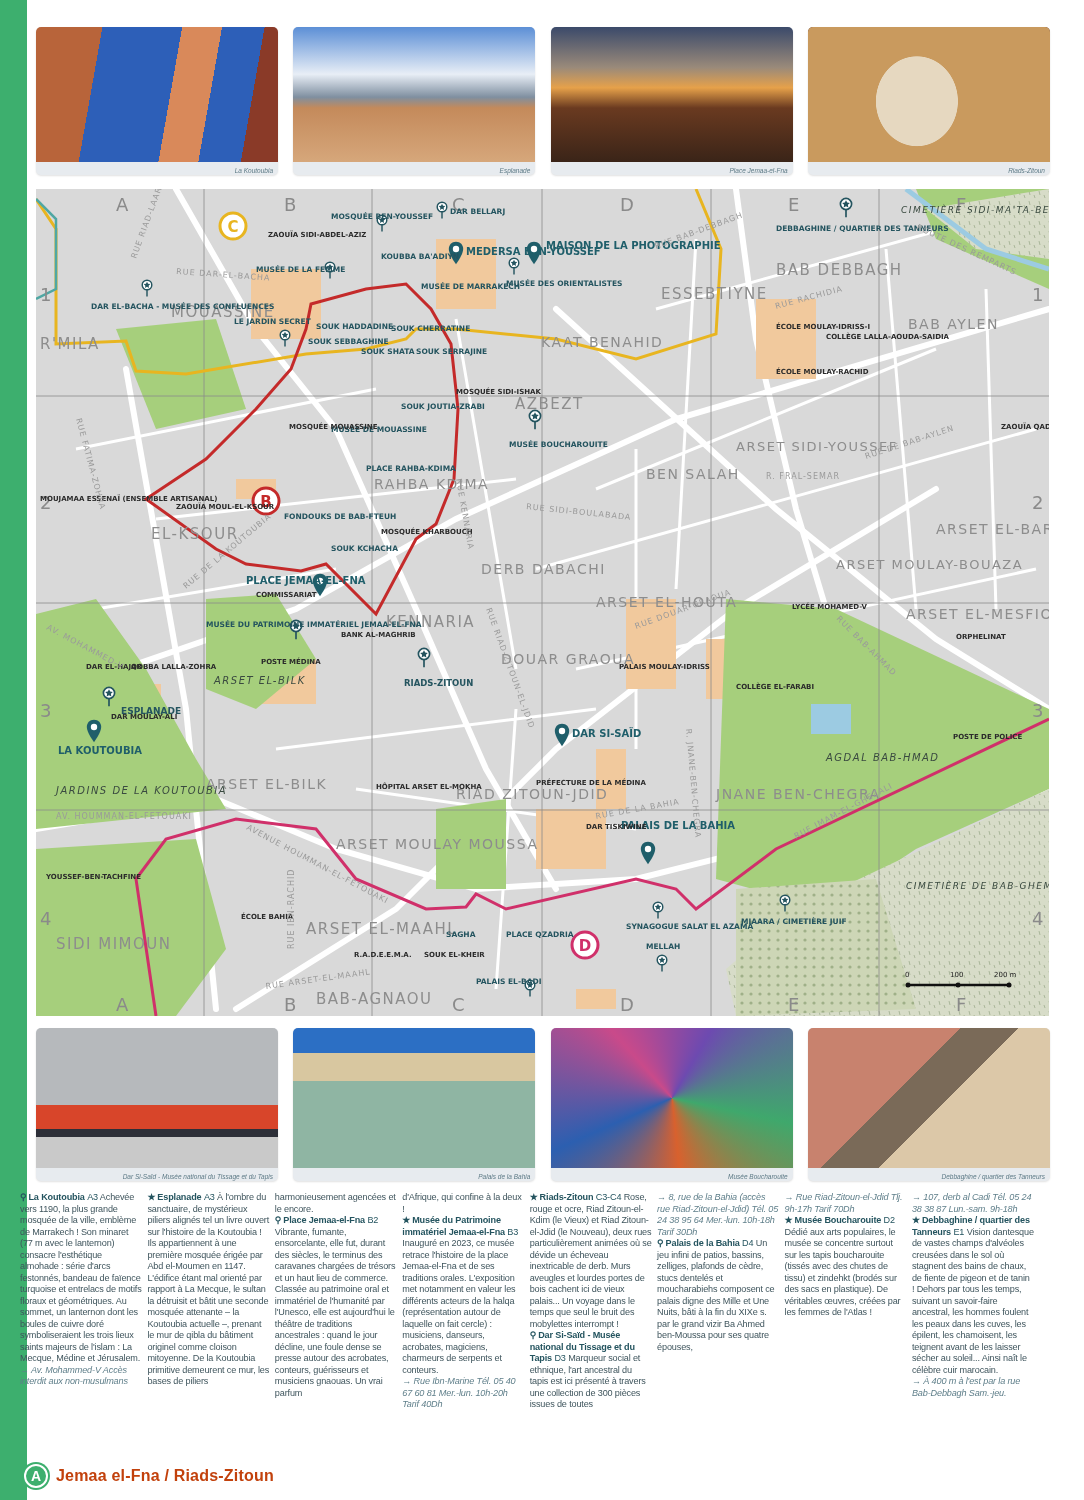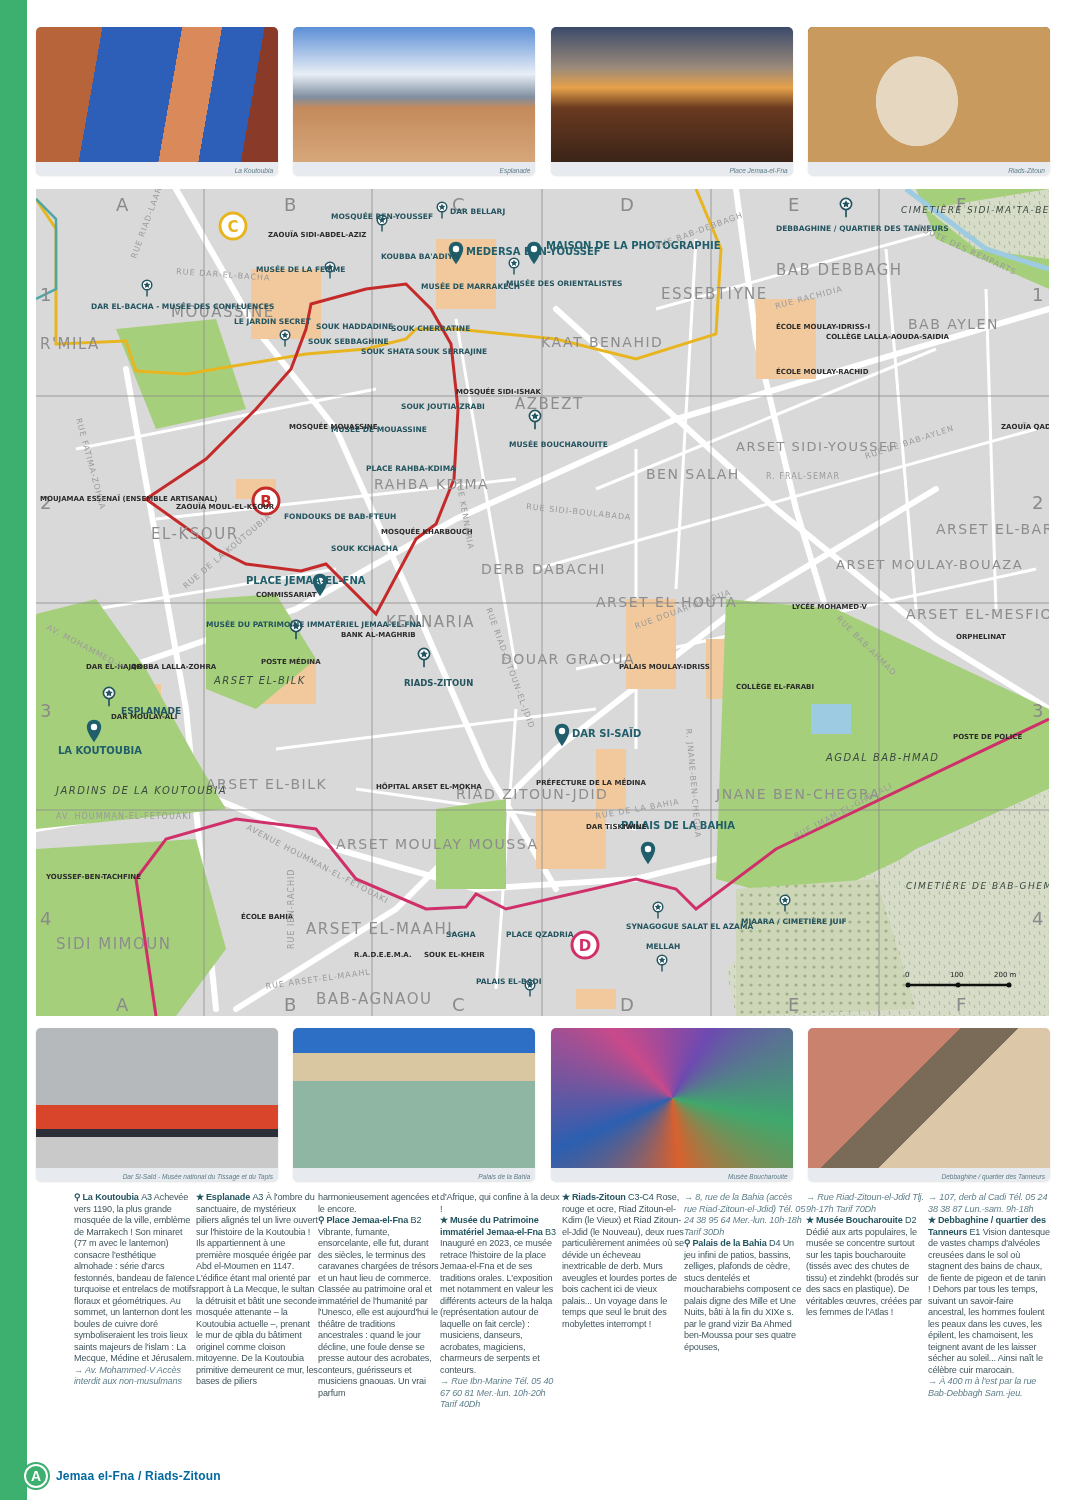--- a/index.html
+++ b/index.html
@@ -7,29 +7,29 @@
   body { position: relative; font-family: "Liberation Sans", sans-serif; color: #3a4a50; }
   .side-band { position: absolute; left: 0; top: 0; width: 27px; height: 1500px; background: #3daf6e; }
   .photo-row { position: absolute; left: 36px; width: 1014px; display: flex; justify-content: space-between; }
   .photo-row.top { top: 27px; height: 148px; }
   .photo-row.bottom { top: 1028px; height: 153px; }
   .photo-card { width: 242px; height: 100%; background: #e7ebef; border-radius: 5px; overflow: hidden; position: relative; box-shadow: 0 1px 2px rgba(0,0,0,.12); }
   .photo { position: absolute; left: 0; top: 0; right: 0; bottom: 13px; }
   .photo-caption { position: absolute; right: 5px; bottom: 1px; font-size: 6.5px; color: #5d7a86; font-style: italic; white-space: nowrap; }
   .map-frame { position: absolute; left: 36px; top: 189px; width: 1013px; height: 827px; overflow: hidden; background: #dcdcdc; }
   .map-frame svg { display: block; }
-  .text-cols { position: absolute; left: 36px; top: 1192px; width: 1014px; height: 260px; display: flex; justify-content: flex-end; }
+  .text-cols { position: absolute; left: 20px; top: 1192px; width: 1014px; height: 260px; display: flex; justify-content: space-between; }
   .col { width: 122px; font-size: 9.1px; line-height: 11.5px; color: #3f555d; letter-spacing: -0.15px; }
   .entry-title { font-weight: bold; color: #24545f; }
   .entry-title .grid-ref { font-weight: normal; color: #24545f; }
   .entry-info { font-style: italic; color: #5f7f8a; }
   .icon-pin, .icon-star { color: #24545f; font-size: 9px; margin-right: 2px; }
   .footer { position: absolute; left: 24px; top: 1464px; height: 24px; display: flex; align-items: center; }
   .footer-badge { width: 24px; height: 24px; border-radius: 50%; background: #3daf6e; border: 2px solid #ffffff; box-shadow: 0 0 0 2px #3daf6e; color: #fff; font-weight: bold; font-size: 14px; display: flex; align-items: center; justify-content: center; }
-  .footer-title { margin-left: 8px; font-size: 12px; font-weight: bold; color: #0369a1; letter-spacing: .2px; }
+  .footer-title { margin-left: 8px; font-size: 16px; font-weight: bold; color: #c2410c; letter-spacing: .2px; }
   .mlab { font-family: "DejaVu Sans", sans-serif; }
 </style>
 </head>
 <body>
 
 <div class="side-band"></div>
 
 <div class="photo-row top">
   <div class="photo-card">
     <div class="photo" style="background:linear-gradient(100deg,#b8643a 0 25%,#2d5fb8 25% 55%,#d9895a 55% 70%,#2d5fb8 70% 86%,#8a3a28 86%);"></div>
@@ -378,20 +378,24 @@
       <span class="entry-title"><span class="icon-star">★</span><span>Musée du Patrimoine immatériel Jemaa-el-Fna</span> <span class="grid-ref">B3</span></span>
       <span>Inauguré en 2023, ce musée retrace l'histoire de la place Jemaa-el-Fna et de ses traditions orales. L'exposition met notamment en valeur les différents acteurs de la halqa (représentation autour de laquelle on fait cercle) : musiciens, danseurs, acrobates, magiciens, charmeurs de serpents et conteurs.</span>
       <div class="entry-info">→ Rue Ibn-Marine Tél. 05 40 67 60 81 Mer.-lun. 10h-20h Tarif 40Dh</div>
     </div>
   </div>
   <div class="col">
     <div>
       <span class="entry-title"><span class="icon-star">★</span><span>Riads-Zitoun</span> <span class="grid-ref">C3-C4</span></span>
       <span>Rose, rouge et ocre, Riad Zitoun-el-Kdim (le Vieux) et Riad Zitoun-el-Jdid (le Nouveau), deux rues particulièrement animées où se dévide un écheveau inextricable de derb. Murs aveugles et lourdes portes de bois cachent ici de vieux palais... Un voyage dans le temps que seul le bruit des mobylettes interrompt !</span>
     </div>
+    <div>
+      <span class="entry-title"><span class="icon-pin">⚲</span><span>Dar Si-Saïd - Musée national du Tissage et du Tapis</span> <span class="grid-ref">D3</span></span>
+      <span>Marqueur social et ethnique, l'art ancestral du tapis est ici présenté à travers une collection de 300 pièces issues de toutes</span>
+    </div>
   </div>
   <div class="col">
     <div class="entry-info">→ 8, rue de la Bahia (accès rue Riad-Zitoun-el-Jdid) Tél. 05 24 38 95 64 Mer.-lun. 10h-18h Tarif 30Dh</div>
     <div>
       <span class="entry-title"><span class="icon-pin">⚲</span><span>Palais de la Bahia</span> <span class="grid-ref">D4</span></span>
       <span>Un jeu infini de patios, bassins, zelliges, plafonds de cèdre, stucs dentelés et moucharabiehs composent ce palais digne des Mille et Une Nuits, bâti à la fin du XIXe s. par le grand vizir Ba Ahmed ben-Moussa pour ses quatre épouses,</span>
     </div>
   </div>
   <div class="col">
     <div class="entry-info">→ Rue Riad-Zitoun-el-Jdid Tlj. 9h-17h Tarif 70Dh</div>

